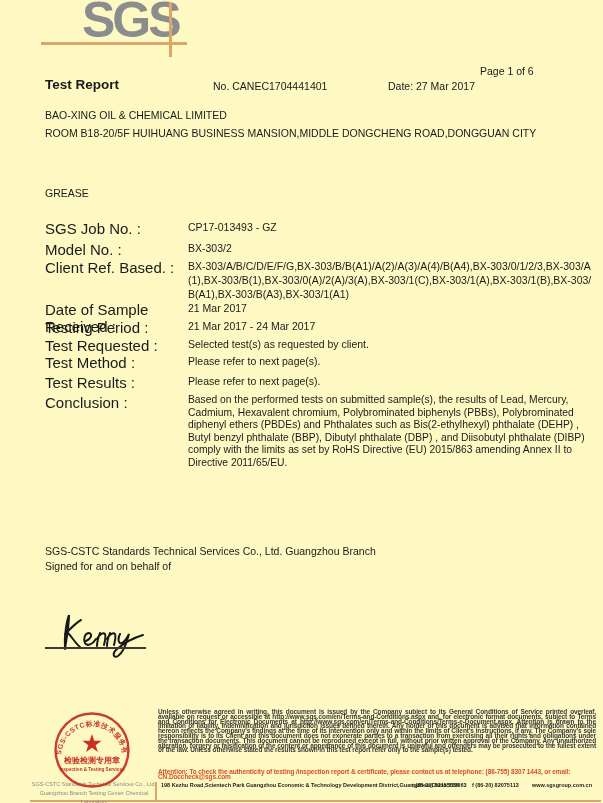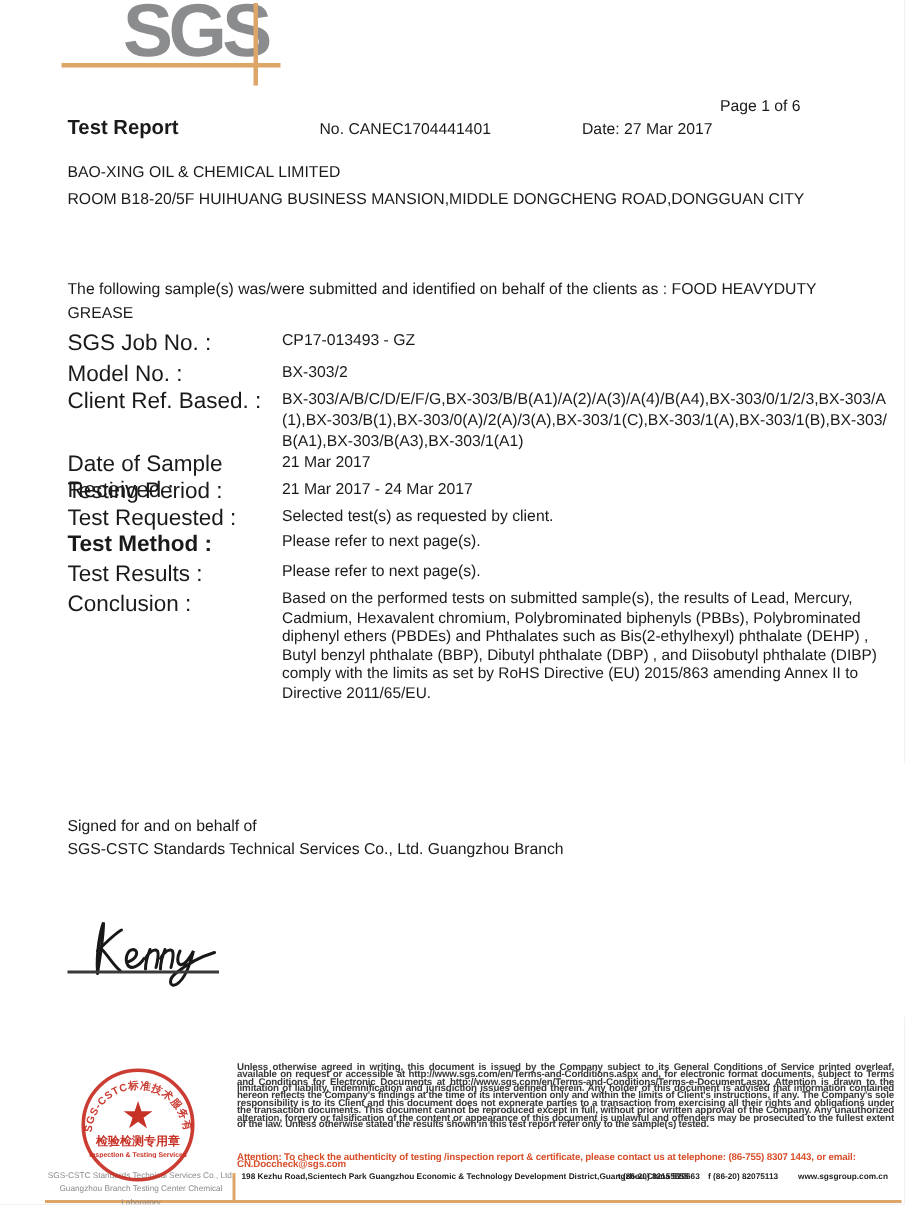--- a/index.html
+++ b/index.html
@@ -1,19 +1,19 @@
 <!DOCTYPE html>
 <html><head>
 <meta charset="utf-8">
 <style>
   * { margin:0; padding:0; box-sizing:border-box; }
   html,body { background:#e8e8e8; }
   .page {
     position:relative; width:603px; height:803px; margin:0 auto;
-    background:#ffffff; overflow:hidden;
+    background:#fef9c3; overflow:hidden;
     font-family:"Liberation Sans", sans-serif; color:#1a1a1a;
   }
   .abs { position:absolute; }
 
   
   .logo-text { font-size:50px; font-weight:bold; color:#8B8C8E; letter-spacing:-3px; }
   .tan { background:#DDA568; }
 
   
   .doc-title { font-size:13.5px; font-weight:bold; }
@@ -54,21 +54,20 @@
 
   <div class="abs doc-title" style="left:45px; top:77px;">Test Report</div>
   <div class="abs hmeta" style="left:213px; top:80px;">No. CANEC1704441401</div>
   <div class="abs hmeta" style="left:368px; top:80px;padding-left:20px;">Date: 27 Mar 2017</div>
   <div class="abs hmeta" style="left:480px; top:65px;">Page 1 of 6</div>
 
   <div class="abs body-text" style="left:45px; top:107px;">BAO-XING OIL &amp; CHEMICAL LIMITED</div>
   <div class="abs body-text" style="left:45px; top:125px;">ROOM B18-20/5F HUIHUANG BUSINESS MANSION,MIDDLE DONGCHENG ROAD,DONGGUAN CITY</div>
 
   <div class="abs body-text" style="left:45px; top:185px; width:552px;">
-    <div>The following sample(s) was/were submitted and identified on behalf of the clients as : FOOD HEAVYDUTY</div>
     <div>GREASE</div>
   </div>
 
   <div>
     <div class="row-label" style="top:220px;">SGS Job No. :</div>
     <div class="row-value" style="top:220px;">CP17-013493 - GZ</div>
   </div>
   <div>
     <div class="row-label" style="top:241px;">Model No. :</div>
     <div class="row-value" style="top:241px;">BX-303/2</div>
@@ -83,35 +82,35 @@
   </div>
   <div>
     <div class="row-label" style="top:319px;">Testing Period :</div>
     <div class="row-value" style="top:319px;">21 Mar 2017 - 24 Mar 2017</div>
   </div>
   <div>
     <div class="row-label" style="top:337px;">Test Requested :</div>
     <div class="row-value" style="top:337px;">Selected test(s) as requested by client.</div>
   </div>
   <div>
-    <div class="row-label" style="top:354px;font-weight:bold;">Test Method :</div>
+    <div class="row-label" style="top:354px;">Test Method :</div>
     <div class="row-value" style="top:354px;">Please refer to next page(s).</div>
   </div>
   <div>
     <div class="row-label" style="top:374px;">Test Results :</div>
     <div class="row-value" style="top:374px;">Please refer to next page(s).</div>
   </div>
   <div>
     <div class="row-label" style="top:394px;">Conclusion :</div>
     <div class="row-value para" style="top:394px; width:404px;">Based on the performed tests on submitted sample(s), the results of Lead, Mercury, Cadmium, Hexavalent chromium, Polybrominated biphenyls (PBBs), Polybrominated diphenyl ethers (PBDEs) and Phthalates such as Bis(2-ethylhexyl) phthalate (DEHP) , Butyl benzyl phthalate (BBP), Dibutyl phthalate (DBP) , and Diisobutyl phthalate (DIBP) comply with the limits as set by RoHS Directive (EU) 2015/863 amending Annex II to Directive 2011/65/EU.</div>
   </div>
 
   <div class="abs body-text" style="left:45px; top:544px; line-height:15px;">
+    <div>SGS-CSTC Standards Technical Services Co., Ltd. Guangzhou Branch</div>
     <div>Signed for and on behalf of</div>
-    <div>SGS-CSTC Standards Technical Services Co., Ltd. Guangzhou Branch</div>
   </div>
 
   <svg class="abs" style="left:55px; top:608px;" width="110" height="50" viewBox="0 0 110 50">
     <g stroke="#181818" stroke-width="2" fill="none" stroke-linecap="round">
       <path d="M10,40 C9,27 12,12 14,7 C14,18 11,34 10,41"></path>
       <path d="M10,26 C16,20 22,14 26,12"></path>
       <path d="M13,25 C17,29 21,36 25,39"></path>
       <path d="M31,33 C36,31 38,26 34,25 C30,25 28,31 30,35 C32,39 38,36 41,31"></path>
       <path d="M45,25 C43,30 42,35 42,38 M42,31 C44,27 48,24 50,26 C51,28 50,33 49,37"></path>
       <path d="M55,25 C53,30 52,35 52,38 M52,31 C54,27 58,24 60,26 C61,28 60,33 59,37"></path>

